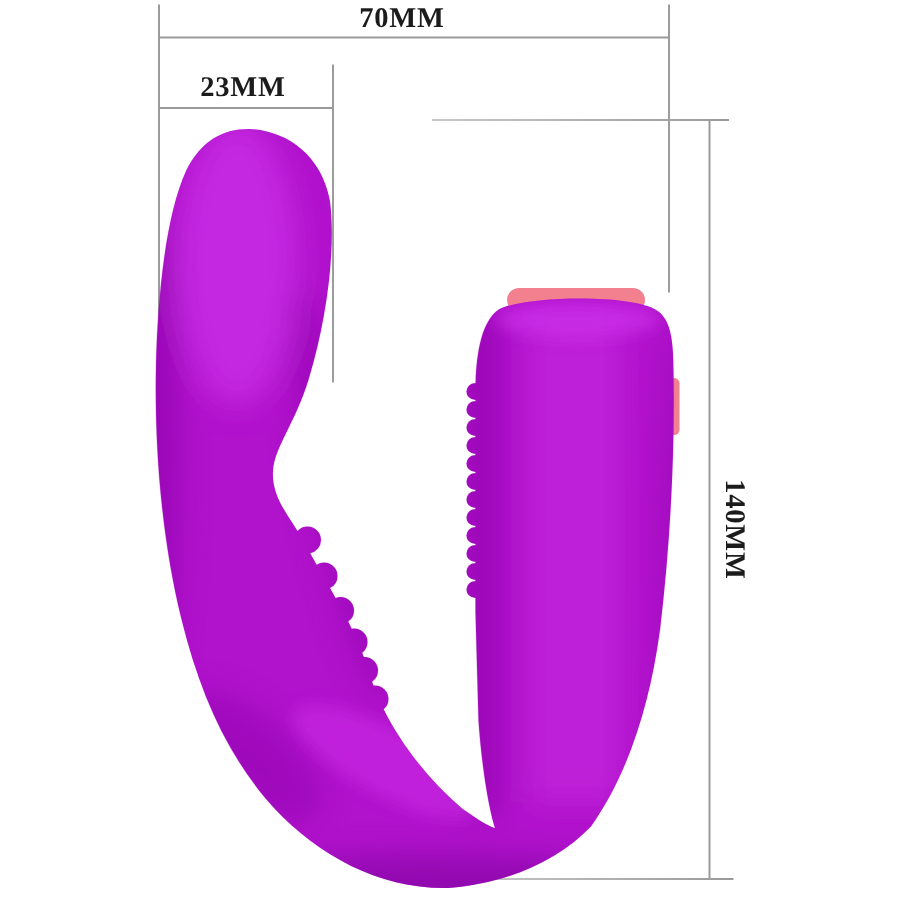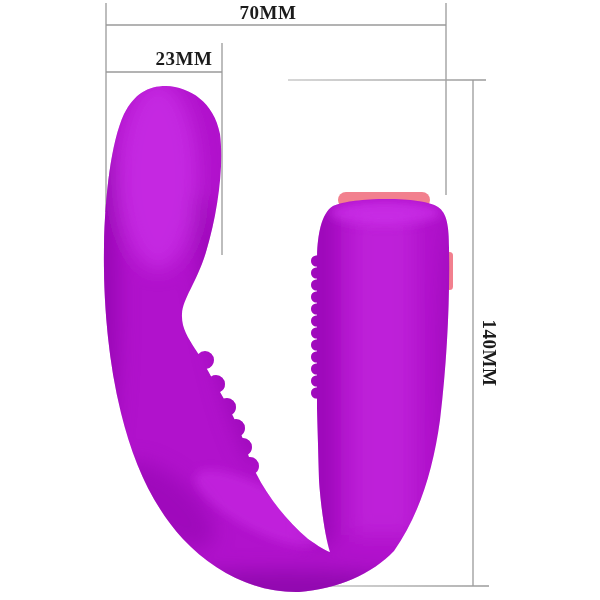--- a/index.html
+++ b/index.html
@@ -11,21 +11,21 @@
     position:absolute;
     font-family:"Liberation Serif", serif;
     font-weight:700;
     font-size:19px;
     letter-spacing:.5px;
     color:#1b1b1b;
     white-space:nowrap;
     user-select:none;
   }
   #lbl-width{left:268px;top:2px;transform:translateX(-50%);}
-  #lbl-head{left:184px;top:48px;transform:translateX(-50%);}
+  #lbl-head{left:162px;top:48px;transform:translateX(-50%);}
   #lbl-height{left:489px;top:353px;transform:translate(-50%,-50%) rotate(90deg);}
 </style>
 </head>
 <body>
 
 <div class="stage">
 
   <svg width="600" height="600" viewBox="0 0 600 600">
     <defs>
       <filter id="soft" x="-60%" y="-60%" width="220%" height="220%">

